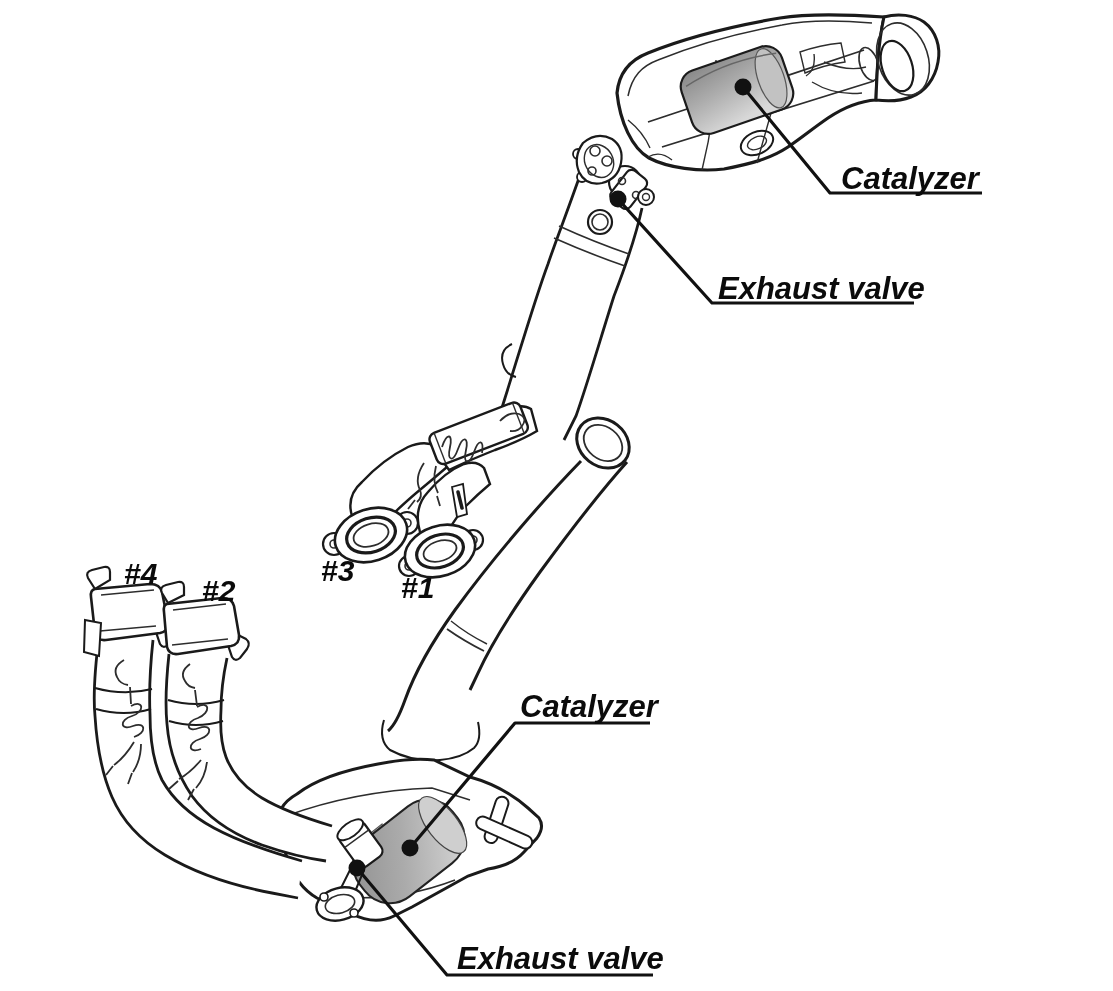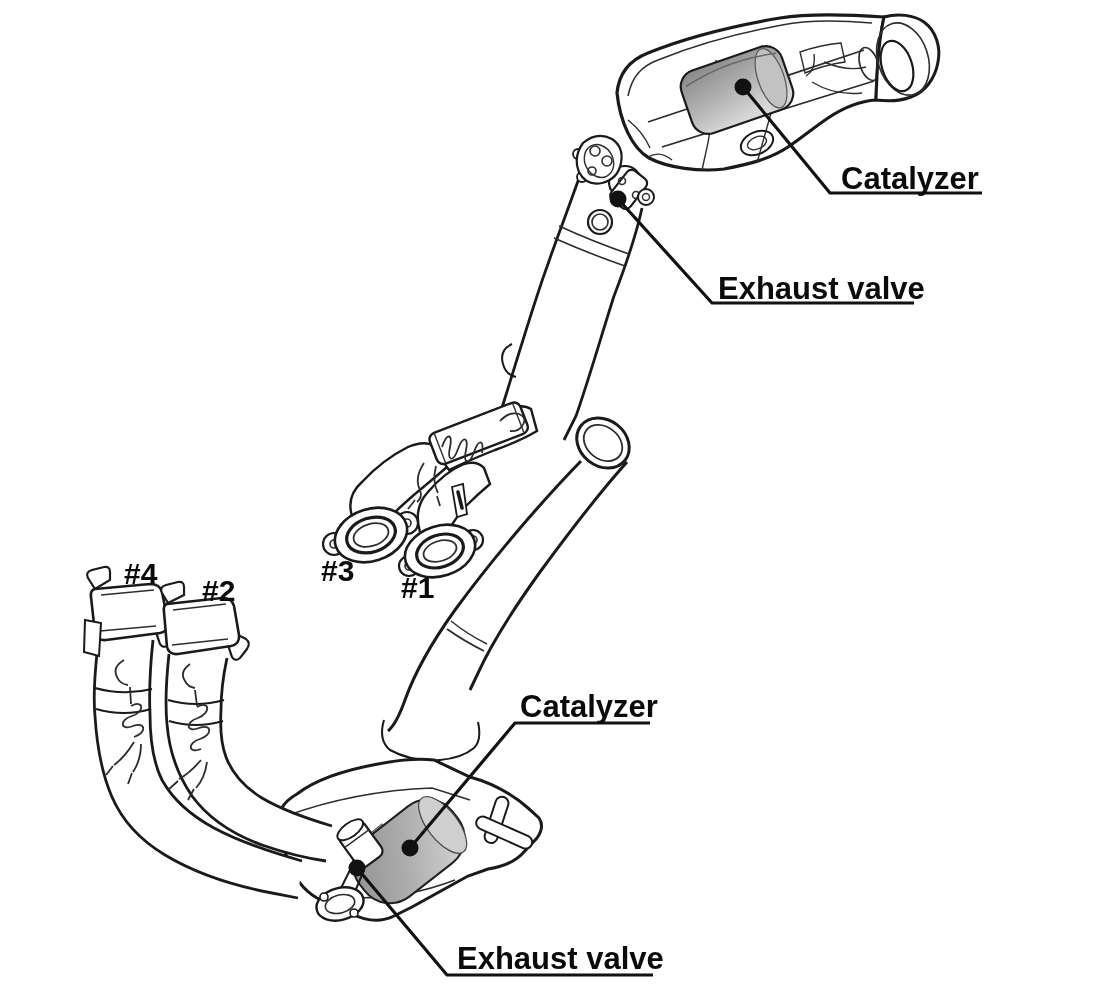--- a/index.html
+++ b/index.html
@@ -1,16 +1,16 @@
 <!DOCTYPE html>
 <html><head>
 <meta charset="utf-8">
 <style>
   html,body{margin:0;padding:0;background:#ffffff;}
-  .canvas{position:relative;width:1113px;height:991px;background:#ffffff;overflow:hidden;}
+  .canvas{position:relative;width:1113px;height:991px;background:#ffffff;overflow:hidden;font-style:italic;}
   svg{display:block;}
   .lbl{font-family:"Liberation Sans",sans-serif;font-weight:700;font-size:31px;fill:#0b0b0b;}
   .num{font-family:"Liberation Sans",sans-serif;font-weight:700;font-size:30px;fill:#0b0b0b;}
   .ln{stroke:#1a1a1a;fill:none;}
   .fw{fill:#ffffff;stroke:#1a1a1a;}
   .thin{stroke:#2d2d2d;fill:none;}
 </style>
 </head>
 <body>
 

